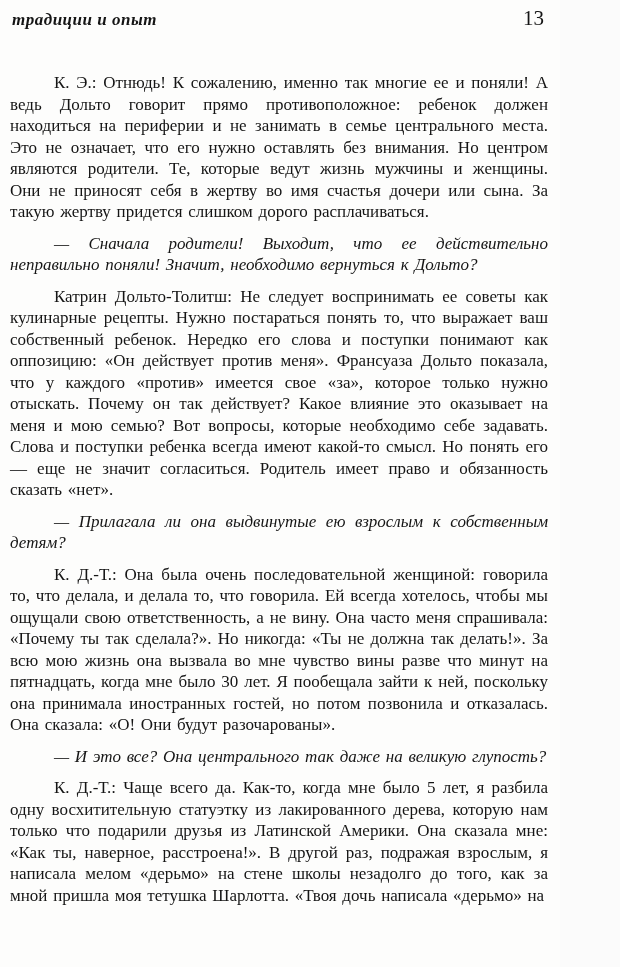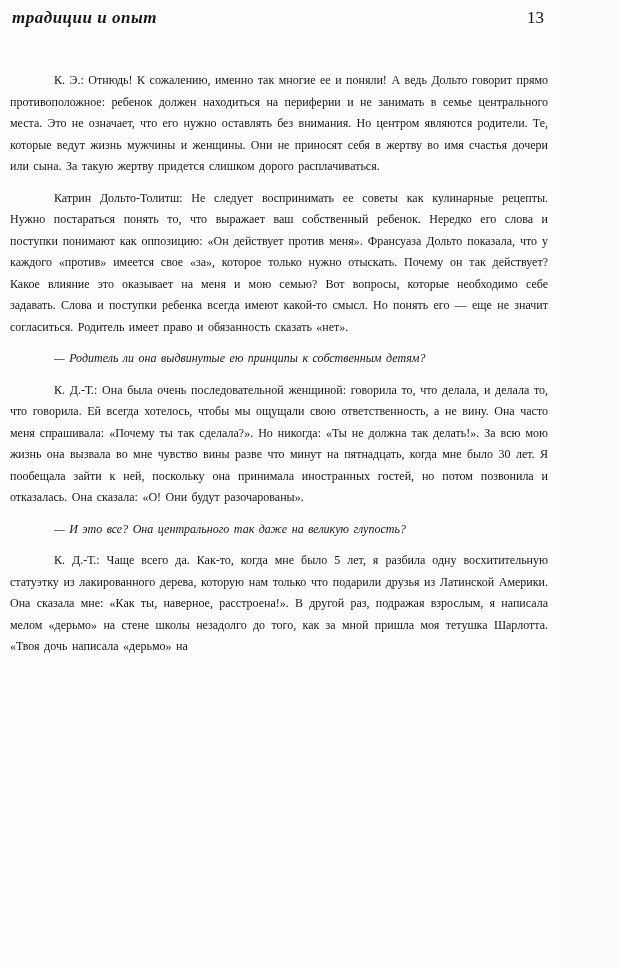--- a/index.html
+++ b/index.html
@@ -23,29 +23,29 @@
     font-size: 17px;
     line-height: 20px;
   }
   .running-title {
     font-style: italic;
     font-weight: bold;
     letter-spacing: 0.5px;
     padding-left: 2px;
   }
   .page-number {
-    font-size: 17px;
+    font-size: 21px;
     font-weight: normal;
     padding-right: 4px;
   }
   .content {
     margin-top: 42px;
   }
   p.para {
-    font-size: 12px;
+    font-size: 17px;
     line-height: 21.5px;
     text-align: justify;
     text-indent: 44px;
     margin-bottom: 10px;
     word-spacing: 1.5px;
     hyphens: manual;
   }
   p.para.italic {
     font-style: italic;
   }
@@ -56,19 +56,20 @@
 </head>
 <body>
 
 <div class="page">
   <div class="page-header">
     <span class="running-title">традиции и опыт</span>
     <span class="page-number">13</span>
   </div>
   <div class="content">
       <p class="para">К. Э.: Отнюдь! К сожалению, именно так многие ее и поняли! А ведь Дольто говорит прямо противоположное: ребенок должен находиться на периферии и не занимать в семье центрального места. Это не означает, что его нужно оставлять без внимания. Но центром являются родители. Те, которые ведут жизнь мужчины и женщины. Они не приносят себя в жертву во имя счастья дочери или сына. За такую жертву придется слишком дорого расплачиваться.</p>
+      <p class="para italic">— Сначала родители! Выходит, что ее действительно неправильно поняли! Значит, необходимо вернуться к Дольто?</p>
       <p class="para"><b class="speaker">Катрин Дольто-Толитш:</b> Не следует воспринимать ее советы как кулинарные рецепты. Нужно постараться понять то, что выражает ваш собственный ребенок. Нередко его слова и поступки понимают как оппозицию: «Он действует против меня». Франсуаза Дольто показала, что у каждого «против» имеется свое «за», которое только нужно отыскать. Почему он так действует? Какое влияние это оказывает на меня и мою семью? Вот вопросы, которые необходимо себе задавать. Слова и поступки ребенка всегда имеют какой-то смысл. Но понять его — еще не значит согласиться. Родитель имеет право и обязанность сказать «нет».</p>
-      <p class="para italic">— Родитель ли она выдвинутые ею принципы к собственным детям?</p>
+      <p class="para italic">— Прилагала ли она выдвинутые ею взрослым к собственным детям?</p>
       <p class="para">К. Д.-Т.: Она была очень последовательной женщиной: говорила то, что делала, и делала то, что говорила. Ей всегда хотелось, чтобы мы ощущали свою ответственность, а не вину. Она часто меня спрашивала: «Почему ты так сделала?». Но никогда: «Ты не должна так делать!». За всю мою жизнь она вызвала во мне чувство вины разве что минут на пятнадцать, когда мне было 30 лет. Я пообещала зайти к ней, поскольку она принимала иностранных гостей, но потом позвонила и отказалась. Она сказала: «О! Они будут разочарованы».</p>
       <p class="para italic">— И это все? Она центрального так даже на великую глупость?</p>
       <p class="para">К. Д.-Т.: Чаще всего да. Как-то, когда мне было 5 лет, я разбила одну восхитительную статуэтку из лакированного дерева, которую нам только что подарили друзья из Латинской Америки. Она сказала мне: «Как ты, наверное, расстроена!». В другой раз, подражая взрослым, я написала мелом «дерьмо» на стене школы незадолго до того, как за мной пришла моя тетушка Шарлотта. «Твоя дочь написала «дерьмо» на</p>
     </div>
 </div>
 
 </body></html>

